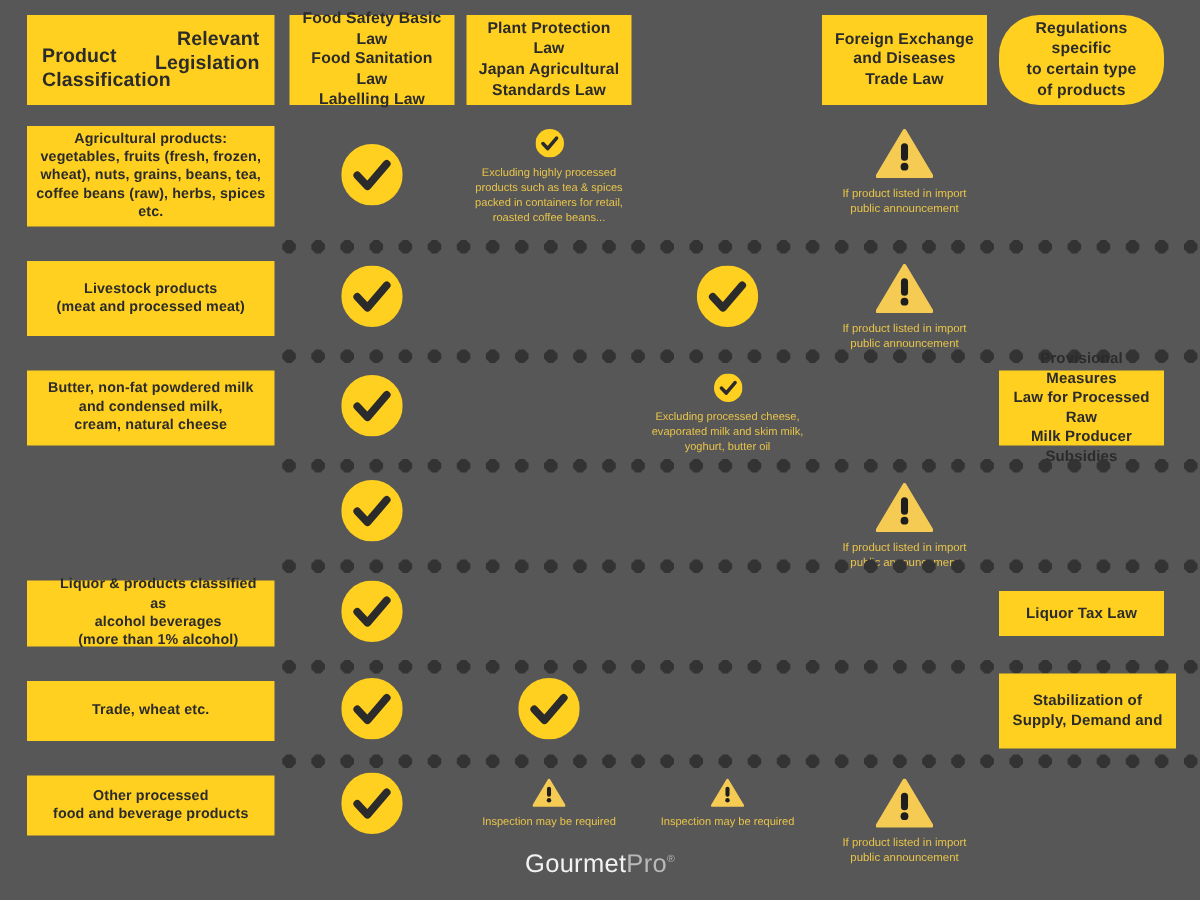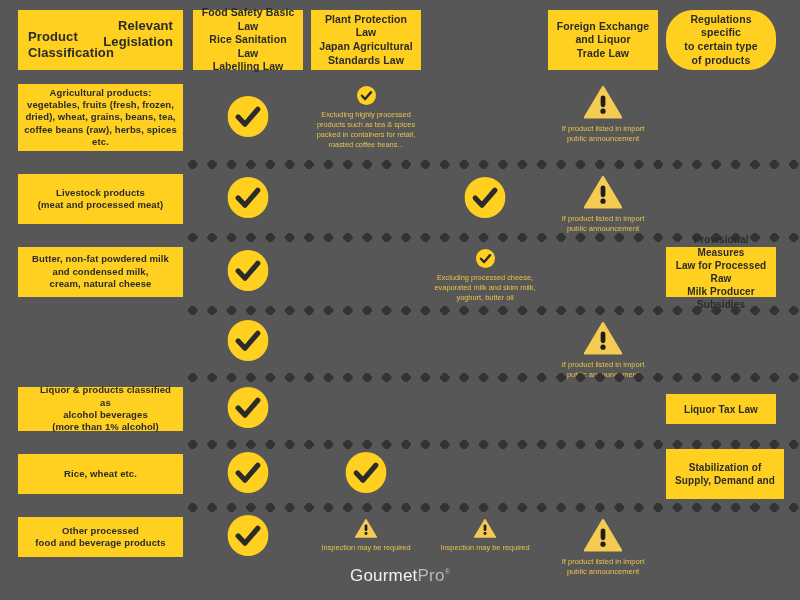--- a/index.html
+++ b/index.html
@@ -116,50 +116,50 @@
         <div>Legislation</div>
       </div>
       <div class="t-prod">
         <div>Product</div>
         <div>Classification</div>
       </div>
     </div>
     <div class="card hdr" style="left: 193px; top: 10px; width: 110px; height: 60px;">
       <span class="lines">
         <span>Food Safety Basic Law</span>
-        <span>Rice Sanitation Law</span>
+        <span>Food Sanitation Law</span>
         <span>Labelling Law</span>
       </span>
     </div>
     <div class="card hdr" style="left: 311px; top: 10px; width: 110px; height: 60px;">
       <span class="lines">
         <span>Plant Protection Law</span>
         <span>Japan Agricultural</span>
         <span>Standards Law</span>
       </span>
     </div>
     <div class="card hdr" style="left: 548px; top: 10px; width: 110px; height: 60px; justify-content: flex-end;">
       <span class="lines">
         <span>Foreign Exchange</span>
-        <span>and Liquor</span>
+        <span>and Diseases</span>
         <span>Trade Law</span>
       </span>
     </div>
     <div class="card hdr" style="left: 666px; top: 10px; width: 110px; height: 60px; border-radius: 27px;">
       <span class="lines">
         <span>Regulations specific</span>
         <span>to certain type</span>
         <span>of products</span>
       </span>
     </div>
     <div class="card rowlabel" style="left: 18px; top: 84px; width: 165px; height: 67px;">
       <span class="lines">
         <span>Agricultural products:</span>
         <span>vegetables, fruits (fresh, frozen,</span>
-        <span>dried), wheat, grains, beans,  tea,</span>
+        <span>wheat), nuts, grains, beans,  tea,</span>
         <span>coffee beans (raw), herbs, spices</span>
         <span>etc.</span>
       </span>
     </div>
     <div class="mark" style="left: 248px; top: 95.5px;">
       <span>
         <svg width="41" height="41" viewBox="0 0 48 48" aria-hidden="true">
           <circle cx="24" cy="24" r="24" fill="#FFD01F"></circle>
           <path d="M12.5 24.5 L20.5 33 L35.5 15.5" fill="none" stroke="#2B2B2B" stroke-width="6" stroke-linecap="round" stroke-linejoin="round"></path>
         </svg>
@@ -293,21 +293,21 @@
       </span>
     </div>
     <div class="card notebox" style="left: 666px; top: 394px; width: 110px; height: 30px;">
       <span class="lines">
         <span>Liquor Tax Law</span>
       </span>
     </div>
     <div class="dots" style="left: 183px; width: 617px; top: 440px;"></div>
     <div class="card rowlabel" style="left: 18px; top: 454px; width: 165px; height: 40px;">
       <span class="lines">
-        <span>Rice, wheat etc.</span>
+        <span>Trade, wheat etc.</span>
       </span>
     </div>
     <div class="mark" style="left: 248px; top: 452px;">
       <span>
         <svg width="41" height="41" viewBox="0 0 48 48" aria-hidden="true">
           <circle cx="24" cy="24" r="24" fill="#FFD01F"></circle>
           <path d="M12.5 24.5 L20.5 33 L35.5 15.5" fill="none" stroke="#2B2B2B" stroke-width="6" stroke-linecap="round" stroke-linejoin="round"></path>
         </svg>
       </span>
     </div>

